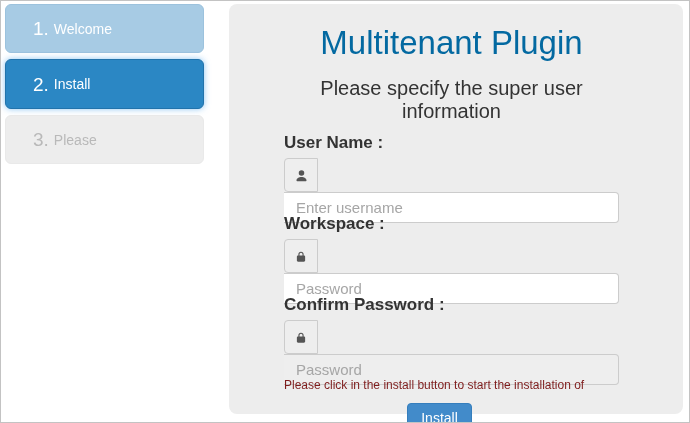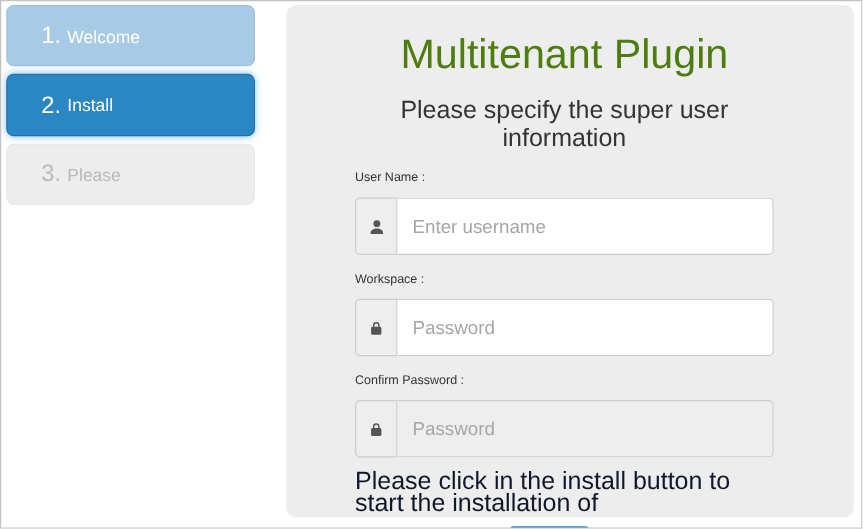--- a/index.html
+++ b/index.html
@@ -25,42 +25,42 @@
   .step-finish { background:#ededed; color:#b9b9b9; border:1px solid #e9e9e9; }
 
   
   .panel {
     position:absolute; left:228px; top:3px; width:454px; height:410px;
     background:#ededed; border-radius:8px;
   }
   .panel-inner { margin-left:55px; width:335px; }
 
   .title {
-    margin:21px 0 0; font-size:33px; font-weight:400; color:#4d7c0f;
+    margin:21px 0 0; font-size:33px; font-weight:400; color:#0369a1;
     text-align:center; line-height:36px;
   }
   .subtitle { margin:16px 0 0; font-size:20px; color:#333; line-height:23px;text-align:center; }
 
-  .field-label { margin:11px 0 0; font-size:10px; font-weight:normal; color:#333; line-height:17px; }
+  .field-label { margin:11px 0 0; font-size:17px; font-weight:bold; color:#333; line-height:17px; }
 
-  .igroup { display:flex; height:46px; margin-top:7px; }
+  .igroup { display:flex; height:46px; margin-top:7px;flex-direction:column; }
   .iaddon {
     width:34px; box-sizing:border-box; flex:0 0 34px; background:#eeeeee;
     border:1px solid #cccccc; border-radius:4px 0 0 4px;
     display:flex; align-items:center; justify-content:center;
   }
   .igroup input {
     flex:1; min-width:0; box-sizing:border-box; border:1px solid #cccccc; border-left:none;
     border-radius:0 4px 4px 0; background:#ffffff; padding:6px 12px;
     font-family:"Liberation Sans", sans-serif; font-size:15px; color:#555; outline:none;
   }
   .igroup input::placeholder { color:#a6a6a6; opacity:1; }
   .igroup.disabled input { background:#eeeeee; cursor:not-allowed; }
 
-  .note { margin:10px 0 0; font-size:20px; color:#0f172a; line-height:18px; }
+  .note { margin:10px 0 0; font-size:12px; color:#7f1d1d; line-height:18px; }
 
   .btn-row { margin-top:9px; text-align:center; transform:translateX(-12px); }
   .install-btn {
     display:inline-block; padding:7px 13px; font-size:14px; color:#ffffff;
     background:#428bca; border:1px solid #357ebd; border-radius:4px;
     font-family:"Liberation Sans", sans-serif; cursor:pointer; line-height:1;
   }
 </style>
 </head>
 <body>

